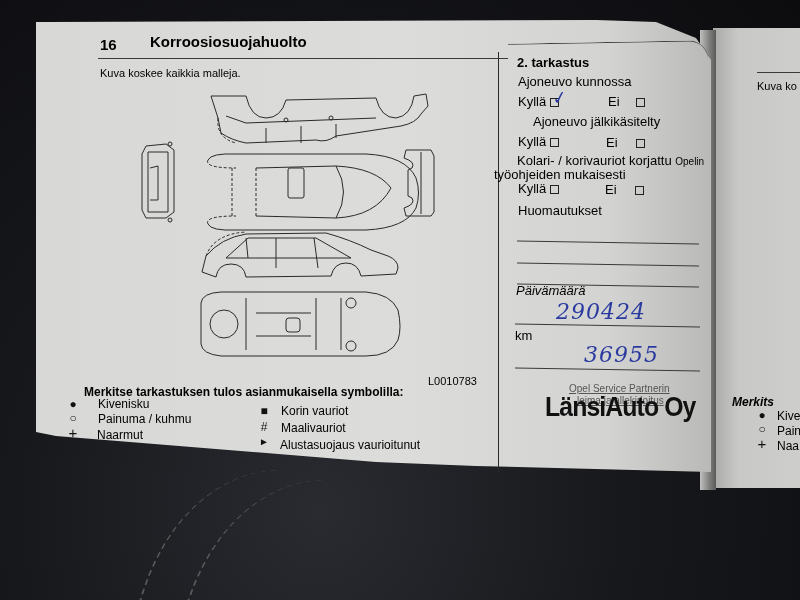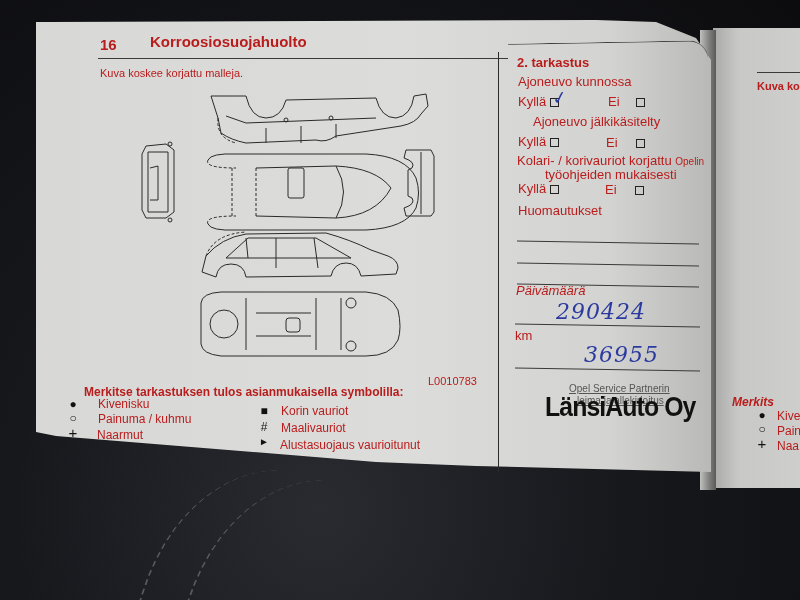--- a/index.html
+++ b/index.html
@@ -19,21 +19,21 @@
     box-shadow: 0 2px 6px rgba(0,0,0,.6);
   }
   .page-right {
     position:absolute; left:713px; top:28px; width:100px; height:460px;
     background: linear-gradient(90deg, #a9aaa8 0%, #c8c9c6 25%, #cfd0cd 100%);
   }
   .gutter {
     position:absolute; left:700px; top:30px; width:16px; height:460px;
     background: linear-gradient(90deg, #c0c1be, #7d7e7c 60%, #5a5b59);
   }
-  .t { position:absolute; color:#b91c1c; white-space:nowrap; }
+  .t { position:absolute; color:#000000; white-space:nowrap; }
   .hdr-num { left:100px; top:36px; font-size:15px; font-weight:bold; }
   .hdr-title { left:150px; top:33px; font-size:15px; font-weight:bold; }
   .hdr-rule { position:absolute; left:98px; top:58px; width:410px; height:1px; background:#3a3a3a; }
   .hdr-rule-r {
     position:absolute; left:508px; top:42px; width:200px; height:18px;
     border-top:1px solid #3a3a3a; border-radius:0 40px 0 0; transform:rotate(-1deg);
   }
   .subtitle { left:100px; top:67px; font-size:11px; }
   .divider { position:absolute; left:498px; top:52px; width:1px; height:420px; background:#2a2a2a; }
 
@@ -47,40 +47,40 @@
   .hand { position:absolute; color:#2b3aa0; font-family:"DejaVu Serif", serif; font-style:italic; font-size:22px; letter-spacing:1px; }
   .stamp-sm { font-size:10px; color:#555;text-decoration:underline; }
   .stamp-big { left:545px; top:392px; font-size:27px; font-weight:900; color:#111; letter-spacing:-1px; transform:scaleX(.92); transform-origin:left; }
 
   .legend-title { left:84px; top:385px; font-size:12px; font-weight:bold; }
   .leg { font-size:12px; }
   .sym { position:absolute; font-size:12px; color:#111; width:14px; text-align:center; }
   .code { left:428px; top:375px; font-size:11px; }
 
   .diagram { position:absolute; left:136px; top:88px; }
-  .right-sub { left:757px; top:80px; font-size:11px;font-weight:bold; }
+  .right-sub { left:757px; top:80px; font-size:11px; }
   .right-rule { position:absolute; left:757px; top:72px; width:50px; height:1px; background:#3a3a3a; }
 </style>
 </head>
 <body>
 
 <div class="stitch" style="left:130px; top:470px;"></div>
 <div class="stitch" style="left:175px; top:480px;"></div>
 
 <div class="page-right">
 </div>
 <div class="gutter"></div>
 
 <div class="page-left"></div>
 
 <div class="t hdr-num">16</div>
 <div class="t hdr-title">Korroosiosuojahuolto</div>
 <div class="hdr-rule"></div>
 <div class="hdr-rule-r"></div>
-<div class="t subtitle">Kuva koskee korjattu malleja.</div>
+<div class="t subtitle">Kuva koskee kaikkia malleja.</div>
 
 <svg class="diagram" width="300" height="275" viewBox="0 0 300 275" fill="none" stroke="#2a2a2a" stroke-width="1">
 
   <g>
     <path d="M75 8 L110 8 Q115 30 130 30 Q145 30 150 12 L240 10 Q245 30 260 30 Q275 28 278 8 L290 6 L292 18 L285 26 Q280 35 265 38 L200 48 Q190 55 180 52 L110 55 Q95 52 85 45 L82 30 Z"></path>
     <path d="M90 28 L110 35 L240 30"></path>
     <path d="M130 40 L130 55 M165 38 L165 55 M200 36 L200 50"></path>
     <path d="M82 30 Q80 50 100 55" stroke-dasharray="3,2"></path>
     <circle cx="150" cy="32" r="2"></circle>
       <circle cx="195" cy="30" r="2"></circle>
@@ -162,21 +162,21 @@
   <span>Kyllä</span><span class="cb"></span>
 </div>
 <div class="t q" style="left:606px; top:135px;">
   <span>Ei</span><span class="cb" style="margin-left:18px;"></span>
 </div>
 
 <div class="t q" style="top:153px; left:517px;">
   <span>Kolari- / korivauriot korjattu</span>
   <span style="font-size:10px;">Opelin</span>
 </div>
-<div class="t q" style="top:167px; left:545px;">työohjeiden mukaisesti</div>
+<div class="t q" style="top:167px; left:494px;">työohjeiden mukaisesti</div>
 <div class="t q" style="top:181px;">
   <span>Kyllä</span><span class="cb"></span>
 </div>
 <div class="t q" style="left:605px; top:182px;">
   <span>Ei</span><span class="cb" style="margin-left:18px;"></span>
 </div>
 
 <div class="t q" style="top:203px;">Huomautukset</div>
 <div class="line" style="left:517px; top:242px; width:182px; transform:rotate(1deg);"></div>
 <div class="line" style="left:517px; top:264px; width:182px; transform:rotate(1deg);"></div>

